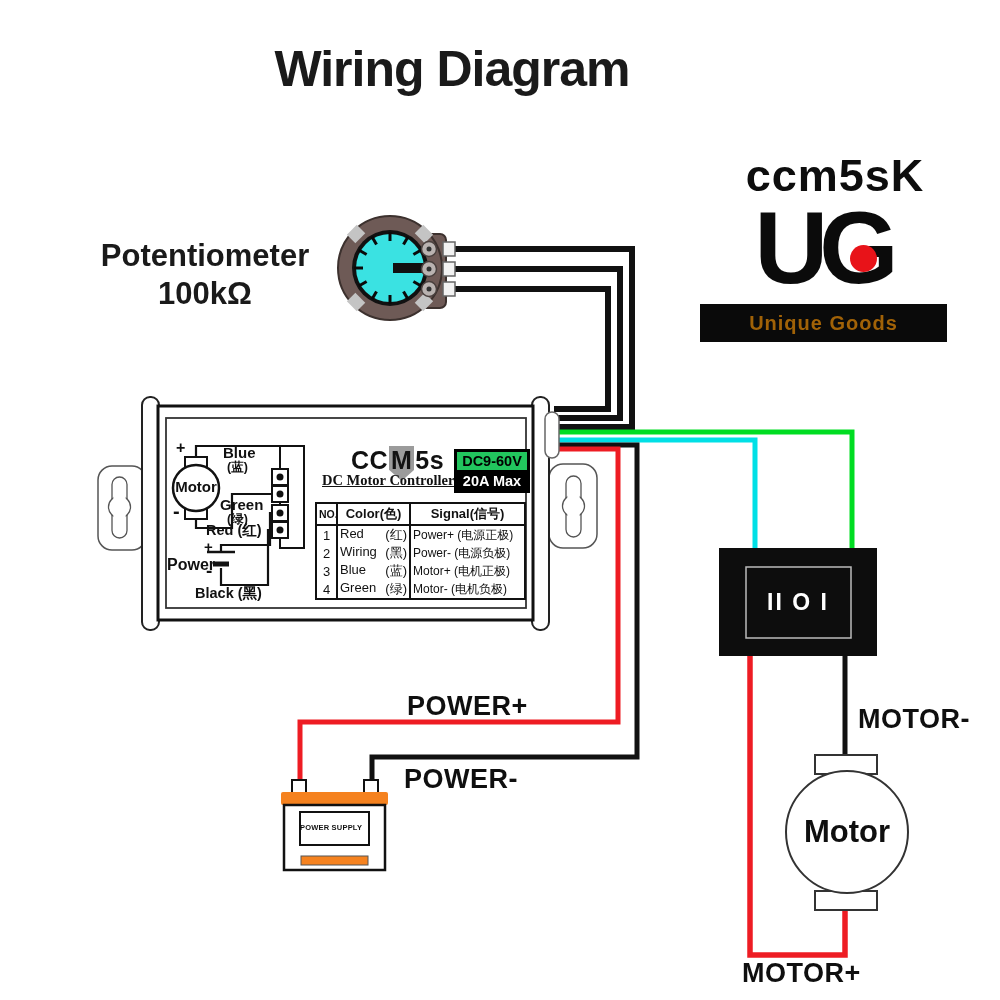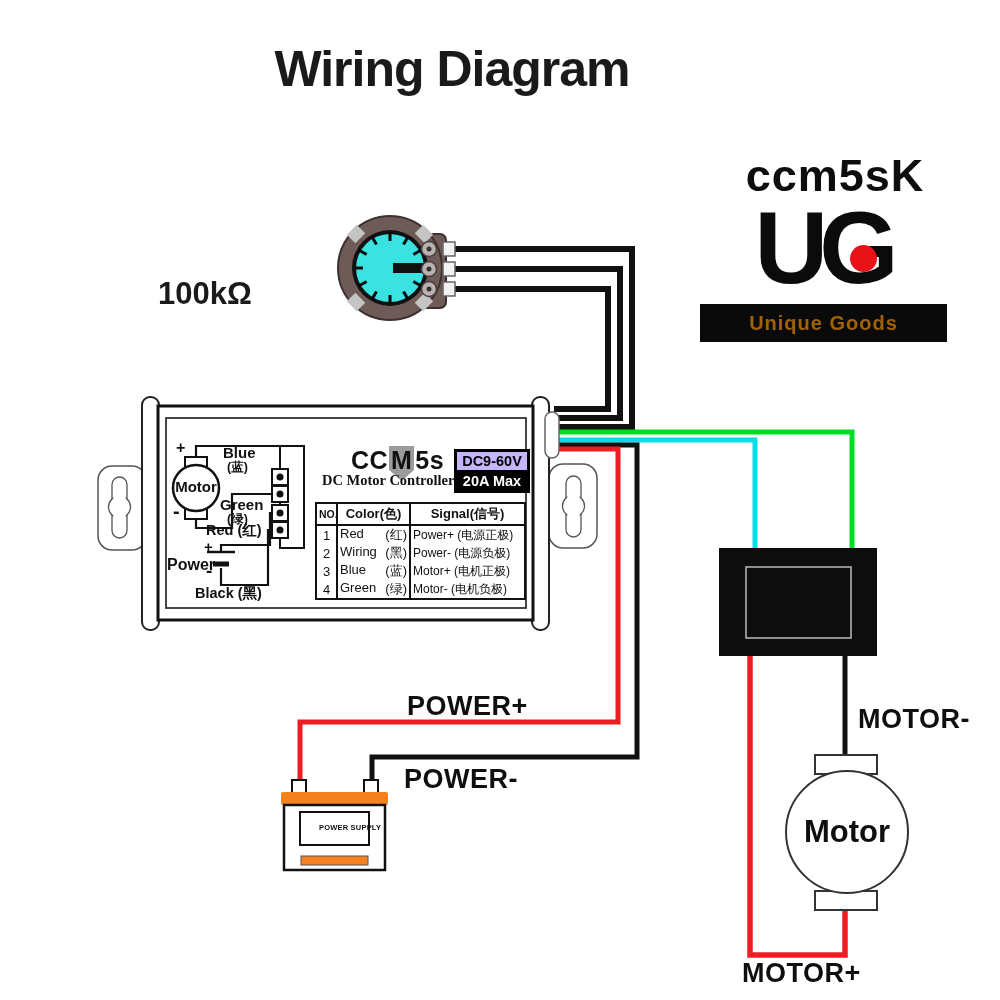--- a/index.html
+++ b/index.html
@@ -11,23 +11,23 @@
   .title{font-size:50px;font-weight:900;letter-spacing:-1px;color:#1a1a1a;}
   .brand-model{font-size:45px;font-weight:800;letter-spacing:1px;color:#0d0d0d;}
   .brand-logo{font-size:102px;font-weight:900;letter-spacing:-9px;line-height:0.95;color:#0b0b0b;}
   .brand-dot{position:absolute;width:27px;height:27px;border-radius:50%;background:#e81319;z-index:3;}
   .brand-bar{background:#0a0a0a;color:#a16207;font-size:20px;font-weight:700;letter-spacing:1px;
              display:flex;align-items:center;justify-content:center;}
   .pot-label{font-size:31px;font-weight:800;color:#1a1a1a;}
   .ccm{font-size:25px;font-weight:900;letter-spacing:0.5px;}
   .ccm .m-shield{display:inline-block;background:#9b9b9b;padding:0 2px 6px 2px;margin:0 1px -6px 1px;
                  clip-path:polygon(0 0,100% 0,100% 68%,50% 100%,0 68%);}
-  .subtitle{font-family:"Liberation Serif","DejaVu Serif",serif;font-size:14.5px;font-weight:700;}
+  .subtitle{font-family:"Liberation Serif","DejaVu Serif",serif;font-size:14.5px;font-weight:700;text-decoration:underline;}
   .badge{border:3px solid #000;width:70px;}
-  .badge-top{background:#c4b5fd;color:#000;font-size:14.5px;font-weight:800;text-align:center;
+  .badge-top{background:#22c55e;color:#000;font-size:14.5px;font-weight:800;text-align:center;
              padding:1px 2px;border-bottom:2px solid #000;letter-spacing:0;}
   .badge-bot{background:#000;color:#fff;font-size:14.5px;font-weight:800;text-align:center;padding:1px 2px;}
   .sch{font-size:14.5px;font-weight:600;}
   .sch-b{font-weight:800;}
   .spec{border-collapse:collapse;border:2.5px solid #111;table-layout:fixed;background:#fff;}
   .spec th,.spec td{border-left:2px solid #111;padding:0 2px;white-space:nowrap;overflow:hidden;}
   .spec th{border-bottom:2.5px solid #111;font-size:13px;height:20px;margin-top:20px;}
   .spec th.no{font-size:10.5px;}
   .spec td{font-size:13px;height:18px;}
   .spec td.sig{font-size:12px;}
@@ -165,20 +165,21 @@
     </g>
   </svg>
 
   <div class="label title ctr" style="left:202px;top:40px;width:500px;">Wiring Diagram</div>
 
   <div class="label brand-model ctr" style="left:710px;top:150px;width:250px;">ccm5sK</div>
   <div class="label brand-logo ctr" style="left:697px;top:200px;width:250px;">UG</div>
   <span class="brand-dot label" style="left:850px;top:245px;"></span>
   <div class="label brand-bar" style="left:700px;top:304px;width:247px;height:38px;">Unique Goods</div>
 
+  <div class="label pot-label ctr" style="left:55px;top:238px;width:300px;">Potentiometer</div>
   <div class="label pot-label ctr" style="left:55px;top:276px;width:300px;">100kΩ</div>
 
   <div class="label ccm ctr" style="left:340px;top:446px;width:115px;">
     <span>CC</span><span class="m-shield">M</span><span>5s</span>
   </div>
   <div class="label subtitle ctr" style="left:322px;top:472px;width:132px;">DC Motor Controller</div>
   <div class="label badge" style="left:454px;top:449px;">
     <div class="badge-top">DC9-60V</div>
     <div class="badge-bot">20A Max</div>
   </div>
@@ -244,22 +245,23 @@
             <div class="colorcell">
               <span>Green</span>
               <span>(绿)</span>
             </div>
           </td>
       <td class="sig">Motor- (电机负极)</td>
     </tr>
   </tbody>
     </table>
 
+  <div class="label switch-label ctr" style="left:719px;top:589px;width:158px;">II O I</div>
 
   <div class="label big" style="left:407px;top:691px;">POWER+</div>
   <div class="label big" style="left:404px;top:764px;">POWER-</div>
   <div class="label big" style="left:858px;top:704px;">MOTOR-</div>
   <div class="label big" style="left:742px;top:958px;">MOTOR+</div>
 
   <div class="label motor-big ctr" style="left:785px;top:814px;width:124px;">Motor</div>
-  <div class="label psu ctr" style="left:300px;top:823px;width:61px;margin-left:19px;">POWER SUPPLY</div>
+  <div class="label psu ctr" style="left:300px;top:823px;width:61px;">POWER SUPPLY</div>
 
 </div>
 
 </body></html>

